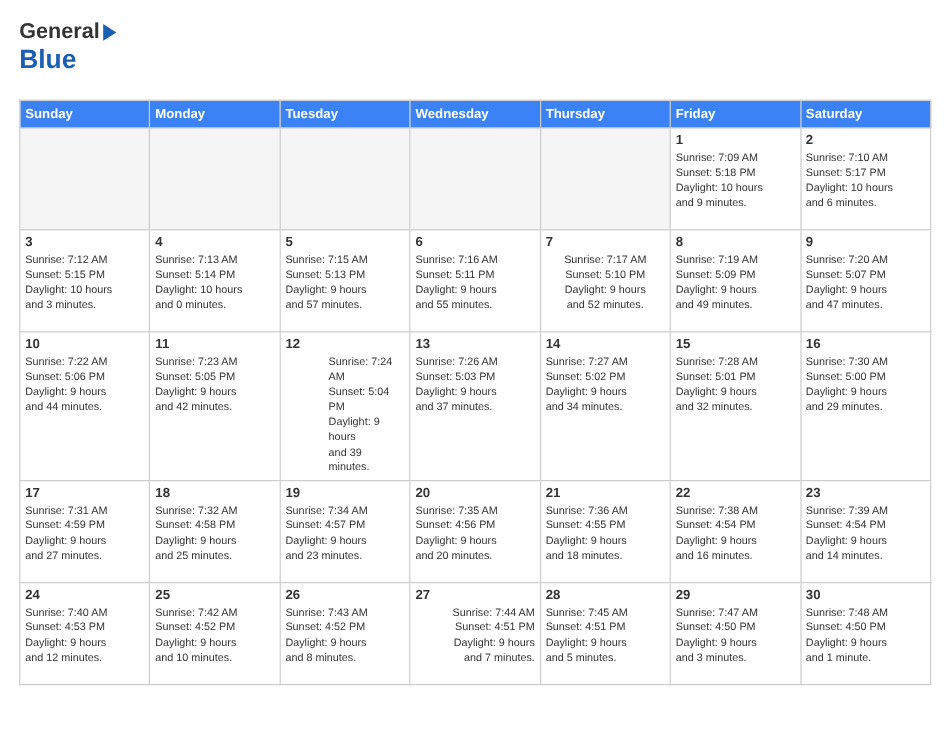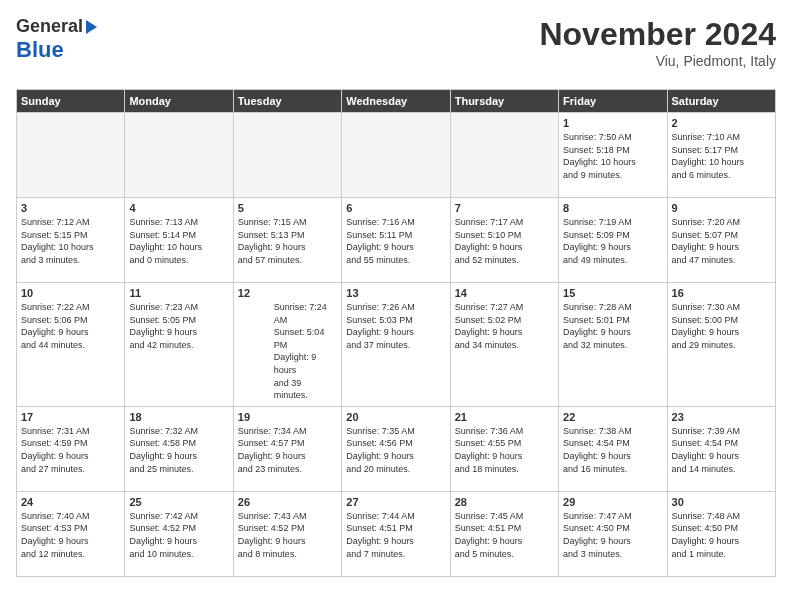--- a/index.html
+++ b/index.html
@@ -32,21 +32,21 @@
     .location {
       font-size: 14px;
       color: #555;
     }
     table {
       width: 100%;
       border-collapse: collapse;
       table-layout: fixed;
     }
     th {
-      background-color: #404040;
+      background-color: #3b82f6;
       color: #fff;
       font-size: 11px;
       padding: 5px 4px;
       text-align: left;
       border: 1px solid #ccc;
     }
     td {
       vertical-align: top;
       border: 1px solid #ccc;
       padding: 4px;
@@ -76,24 +76,20 @@
 <div class="header">
   <div class="logo">
     <div style="display:flex; align-items:center;">
       <span style="font-size:18px; font-weight:bold; color:#333; font-family:Arial;">General</span>
       <span style="display:inline-block; width:0; height:0; border-top:7px solid transparent; border-bottom:7px solid transparent; border-left:11px solid #1a5fb4; margin-left:3px;"></span>
     </div>
     <div>
       <span style="font-size:22px; font-weight:bold; color:#1a5fb4; font-family:Arial;">Blue</span>
     </div>
   </div>
-  <div class="title-section">
-    <div class="month-title">November 2024</div>
-    <div class="location">Viu, Piedmont, Italy</div>
-  </div>
 </div>
 
 <table>
   <thead>
     <tr>
     <th>Sunday</th>
         <th>Monday</th>
         <th>Tuesday</th>
         <th>Wednesday</th>
         <th>Thursday</th>
@@ -103,21 +99,21 @@
   </thead>
   <tbody id="calendar-body">
   <tr>
         <td class="empty"></td>
         <td class="empty"></td>
         <td class="empty"></td>
         <td class="empty"></td>
         <td class="empty"></td>
         <td>
           <span class="day-number">1</span>
-          <div class="day-info" style="white-space: pre-line;">Sunrise: 7:50 AM
+          <div class="day-info" style="white-space: pre-line;">Sunrise: 7:09 AM
 Sunset: 5:18 PM
 Daylight: 10 hours
 and 9 minutes.</div>
         </td>
         <td>
           <span class="day-number">2</span>
           <div class="day-info" style="white-space: pre-line;">Sunrise: 7:10 AM
 Sunset: 5:17 PM
 Daylight: 10 hours
 and 6 minutes.</div>
@@ -147,21 +143,21 @@
         </td>
         <td>
           <span class="day-number">6</span>
           <div class="day-info" style="white-space: pre-line;">Sunrise: 7:16 AM
 Sunset: 5:11 PM
 Daylight: 9 hours
 and 55 minutes.</div>
         </td>
         <td>
           <span class="day-number">7</span>
-          <div class="day-info" style="white-space: pre-line;">Sunrise: 7:17 AM
+          <div class="day-info" style="white-space: pre-line; text-align: center;">Sunrise: 7:17 AM
 Sunset: 5:10 PM
 Daylight: 9 hours
 and 52 minutes.</div>
         </td>
         <td>
           <span class="day-number">8</span>
           <div class="day-info" style="white-space: pre-line;">Sunrise: 7:19 AM
 Sunset: 5:09 PM
 Daylight: 9 hours
 and 49 minutes.</div>
@@ -293,21 +289,21 @@
         </td>
         <td>
           <span class="day-number">26</span>
           <div class="day-info" style="white-space: pre-line;">Sunrise: 7:43 AM
 Sunset: 4:52 PM
 Daylight: 9 hours
 and 8 minutes.</div>
         </td>
         <td>
           <span class="day-number">27</span>
-          <div class="day-info" style="white-space: pre-line;">Sunrise: 7:44 AM
+          <div class="day-info" style="white-space: pre-line; text-align: right;">Sunrise: 7:44 AM
 Sunset: 4:51 PM
 Daylight: 9 hours
 and 7 minutes.</div>
         </td>
         <td>
           <span class="day-number">28</span>
           <div class="day-info" style="white-space: pre-line;">Sunrise: 7:45 AM
 Sunset: 4:51 PM
 Daylight: 9 hours
 and 5 minutes.</div>

